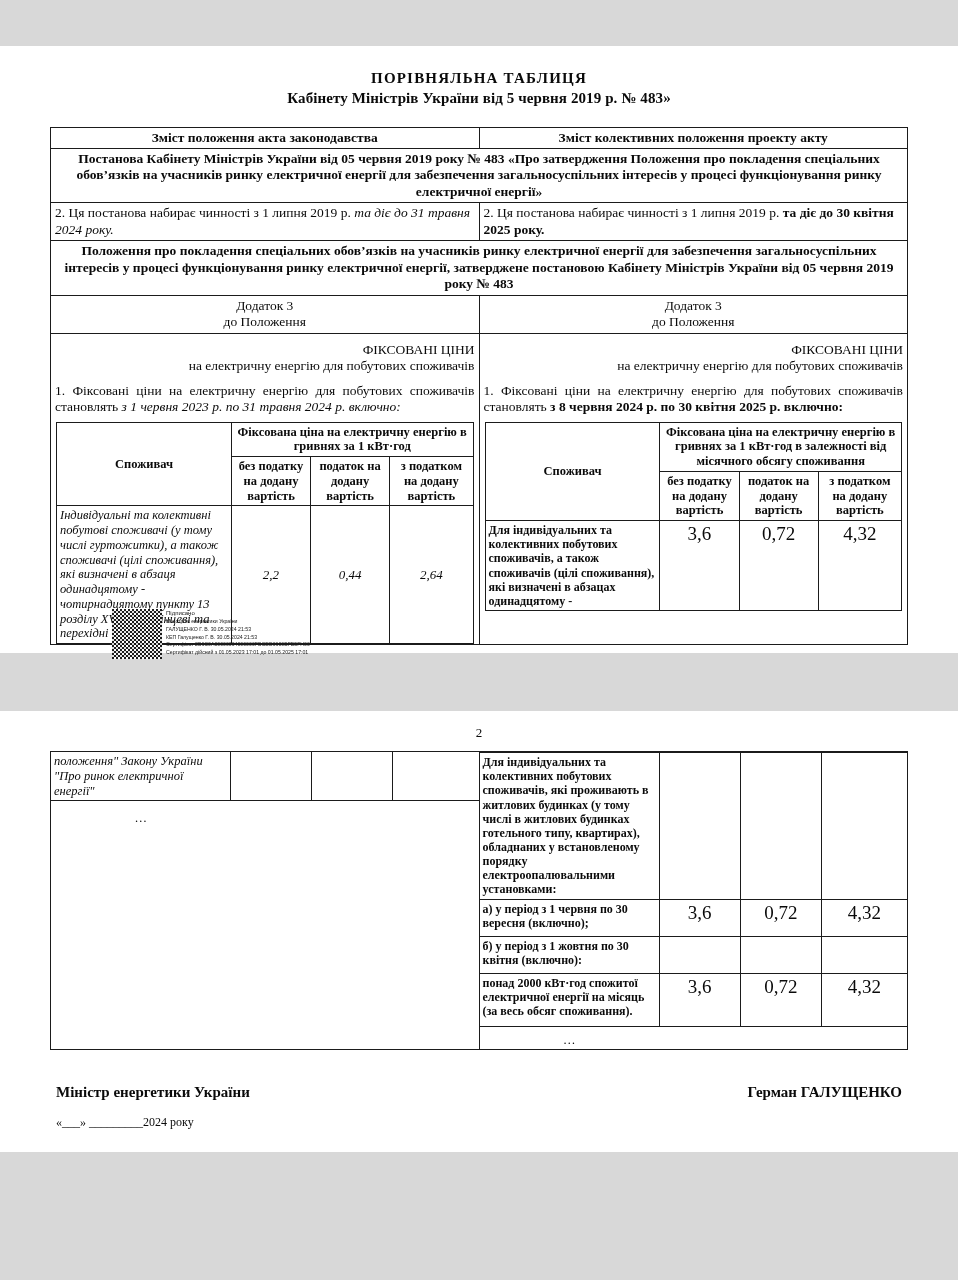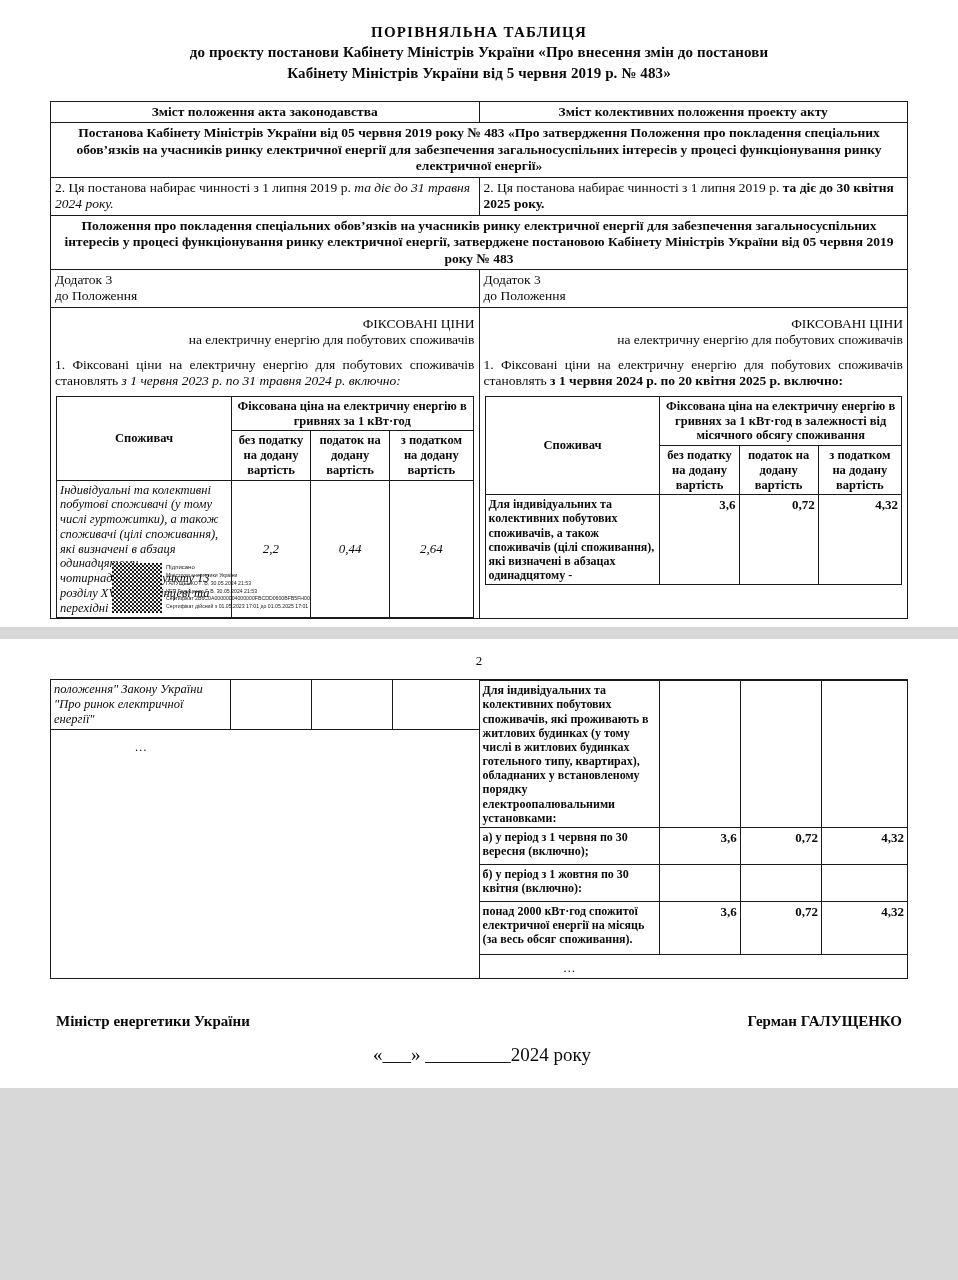--- a/index.html
+++ b/index.html
@@ -10,20 +10,21 @@
   body {
     width: 958px;
     font-family: "Liberation Serif", serif;
     color: #0a0a0a;
   }
   .page {
     width: 958px;
     background: #ffffff;
     box-sizing: border-box;
     position: relative;
+    margin-top: 46px;
   }
   .page-1 { padding: 22px 50px 8px 50px; }
   .gap { height: 12px; background: #d8d8d8; }
   .page-2 { padding: 14px 50px 22px 50px; }
 
   .title-block {
     text-align: center;
     font-weight: bold;
     font-size: 15px;
     line-height: 1.35;
@@ -81,61 +82,60 @@
   table.inner td.hcell {
     text-align: center;
     font-weight: bold;
   }
   table.inner td.num {
     text-align: center;
     font-style: italic;
     font-size: 13px;
   }
   table.inner td.numb {
-    text-align: right;
-    font-weight: bold;
-    font-size: 13px;
+    text-align: center;
+    font-weight: normal;
+    font-size: 19px;
   }
   table.inner td.desc {
     font-style: italic;
     font-size: 12.5px;
   }
   table.inner td.descb {
     font-weight: bold;
     font-size: 12px;
   }
   .nb { border: 0 !important; }
 
   .subhead {
     text-align: right;
     font-size: 14px;
     line-height: 1.3;
   }
-  .dod { text-align: left; font-size: 13px; line-height: 1.25; }
+  .dod { text-align: center; font-size: 13px; line-height: 1.25; }
 
   .pagenum {
     text-align: center;
     font-size: 13px;
     margin: 0 0 10px 0;
   }
 
   .sig {
     display: flex;
     justify-content: space-between;
     align-items: flex-end;
     font-weight: bold;
     font-size: 15px;
     margin-top: 34px;
     padding: 0 6px;
   }
   .datestamp {
-    font-size: 19px;
+    font-size: 12px;
     margin-top: 14px;
     padding-left: 6px;
-    text-align: center;
   }
 
   
   .stamp {
     position: absolute;
     left: 112px;
     top: 563px;
     width: 250px;
     height: 52px;
     display: flex;
@@ -161,21 +161,20 @@
   }
   .stamp-text .big { font-size: 6px; }
 </style>
 </head>
 <body>
 
 <div class="page page-1">
 
   <div class="title-block">
     <div class="l1">ПОРІВНЯЛЬНА ТАБЛИЦЯ</div>
-    <div>до проєкту постанови Кабінету Міністрів України «Про внесення змін до постанови</div>
     <div>Кабінету Міністрів України від 5 червня 2019 р. № 483»</div>
   </div>
 
   <table class="cmp">
     <colgroup>
       <col style="width:50%">
       <col style="width:50%">
     </colgroup>
     <tbody>
       <tr>
@@ -216,21 +215,21 @@
           <div style="height:6px"></div>
           <div>ФІКСОВАНІ ЦІНИ</div>
           <div>на електричну енергію для побутових споживачів</div>
         </td>
       </tr>
       <tr>
         <td class="cellpad just" style="border-top:0;border-bottom:0;padding-top:6px">
           <span>1. Фіксовані ціни на електричну енергію для побутових споживачів становлять </span><span class="ital">з 1 червня 2023 р. по 31 травня 2024 р. включно:</span>
         </td>
         <td class="cellpad just" style="border-top:0;border-bottom:0;padding-top:6px">
-          <span>1. Фіксовані ціни на електричну енергію для побутових споживачів становлять </span><span class="bold">з 1 червня 2024 р. по 20 квітня 2025 р. включно:</span>
+          <span>1. Фіксовані ціни на електричну енергію для побутових споживачів становлять </span><span class="bold">з 8 червня 2024 р. по 30 квітня 2025 р. включно:</span>
         </td>
       </tr>
       <tr>
         <td style="border-top:0;padding:4px 5px 0 5px">
           <table class="inner">
             <colgroup>
               <col style="width:42%">
                 <col style="width:19%">
                 <col style="width:19%">
                 <col style="width:20%">

